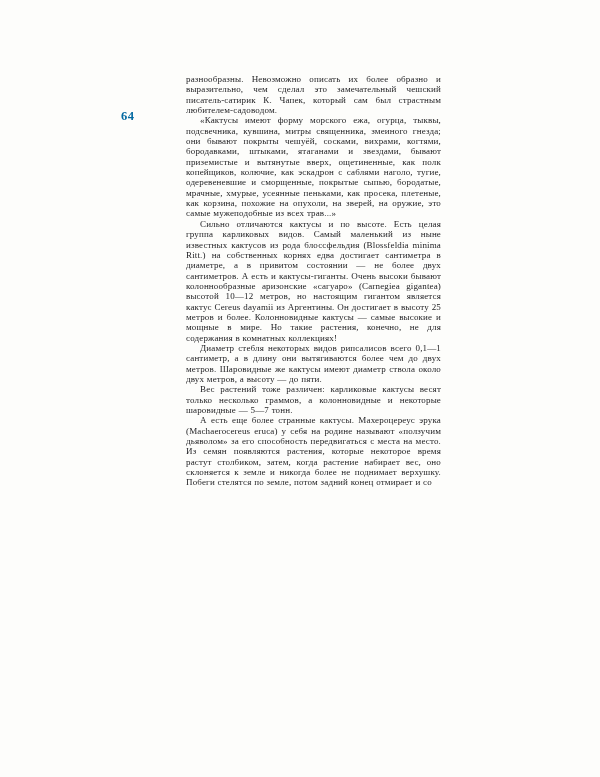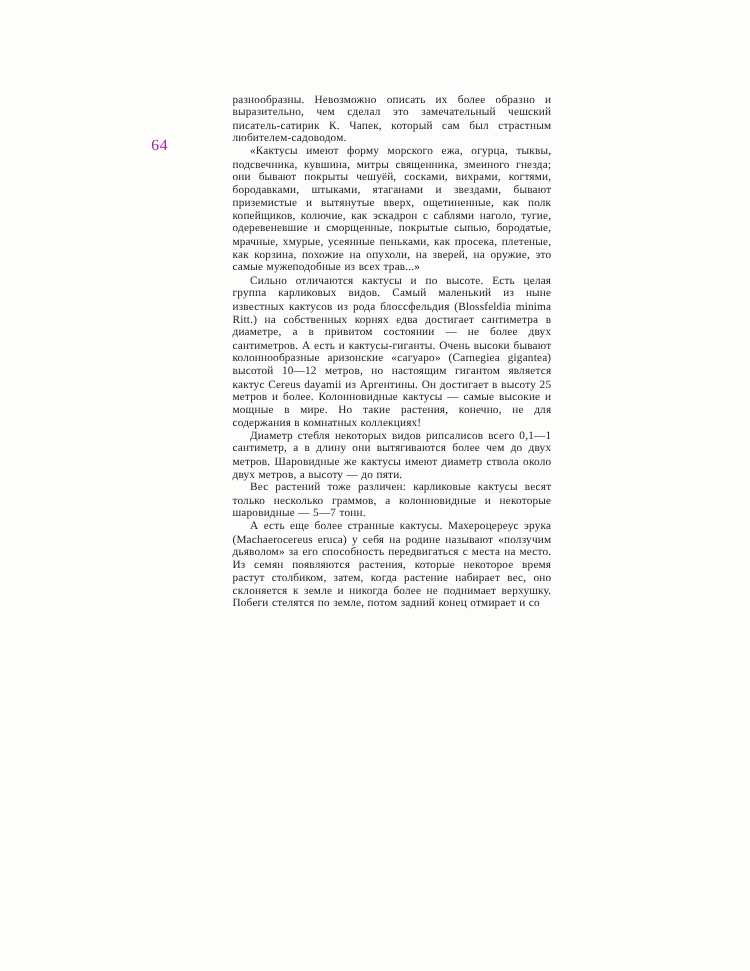--- a/index.html
+++ b/index.html
@@ -14,23 +14,23 @@
     background: #fdfdfb;
     overflow: hidden;
     font-family: "Liberation Serif", "DejaVu Serif", serif;
     color: #1d1d20;
   }
   .page-number {
     position: absolute;
     left: 121px;
     top: 109px;
     font-size: 12.5px;
-    font-weight: normal;
+    font-weight: bold;
     letter-spacing: 0.5px;
-    color: #a21caf;
+    color: #0369a1;
   }
   .text-block {
     position: absolute;
     left: 186px;
     top: 74px;
     width: 255px;
     font-size: 9px;
     line-height: 10.35px;
     text-align: justify;
     letter-spacing: 0.15px;

